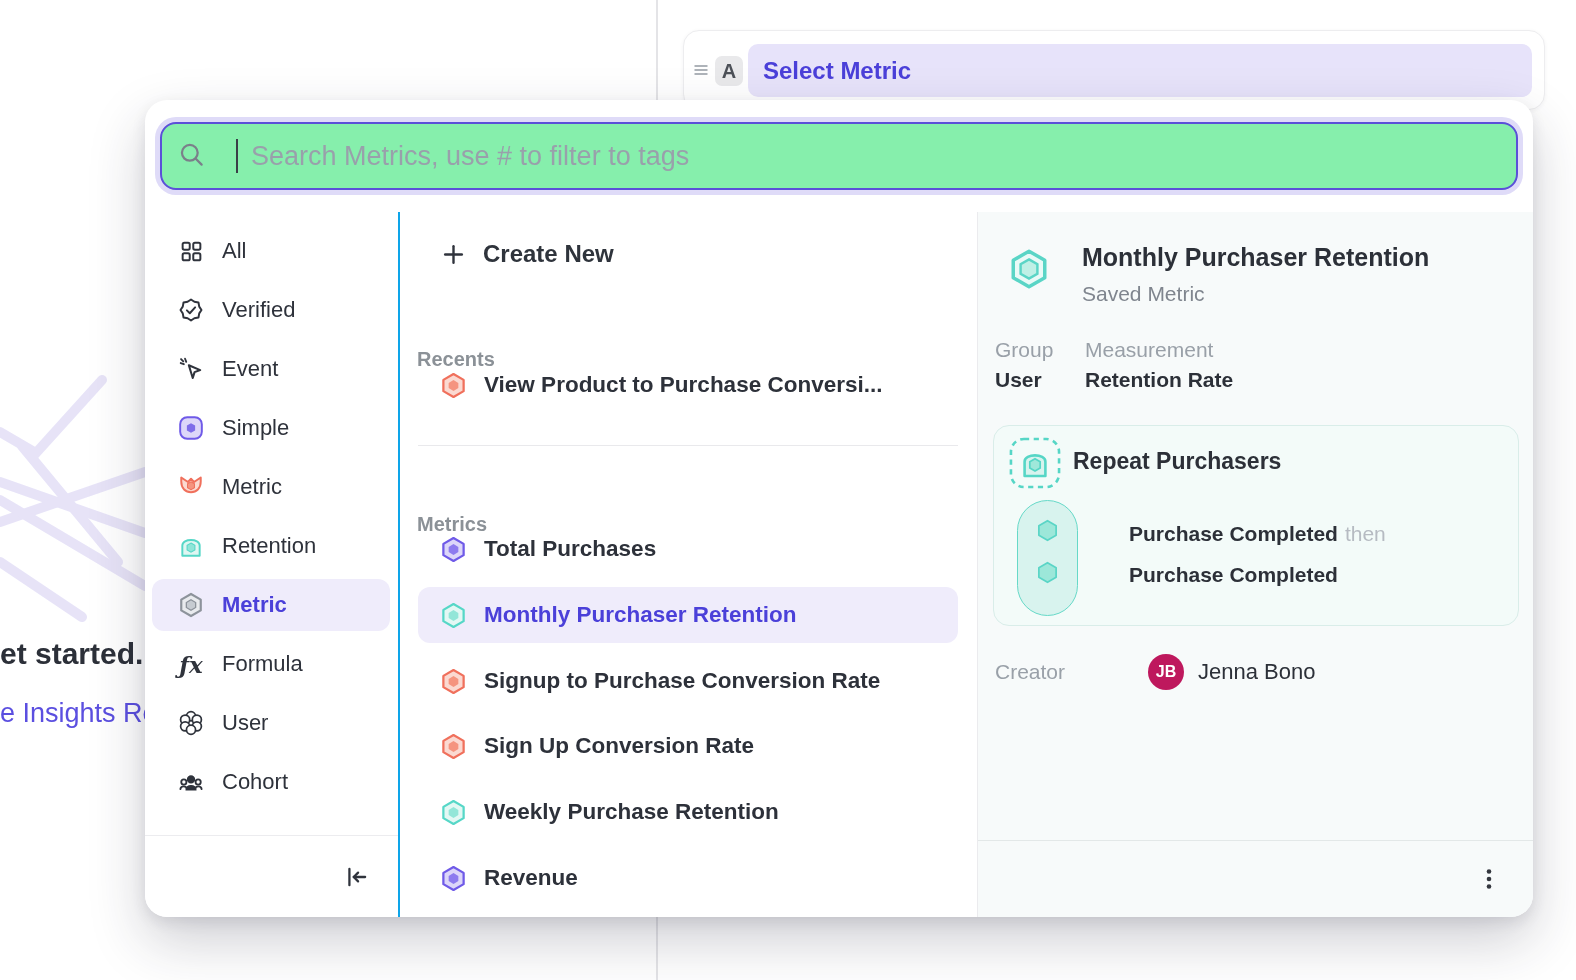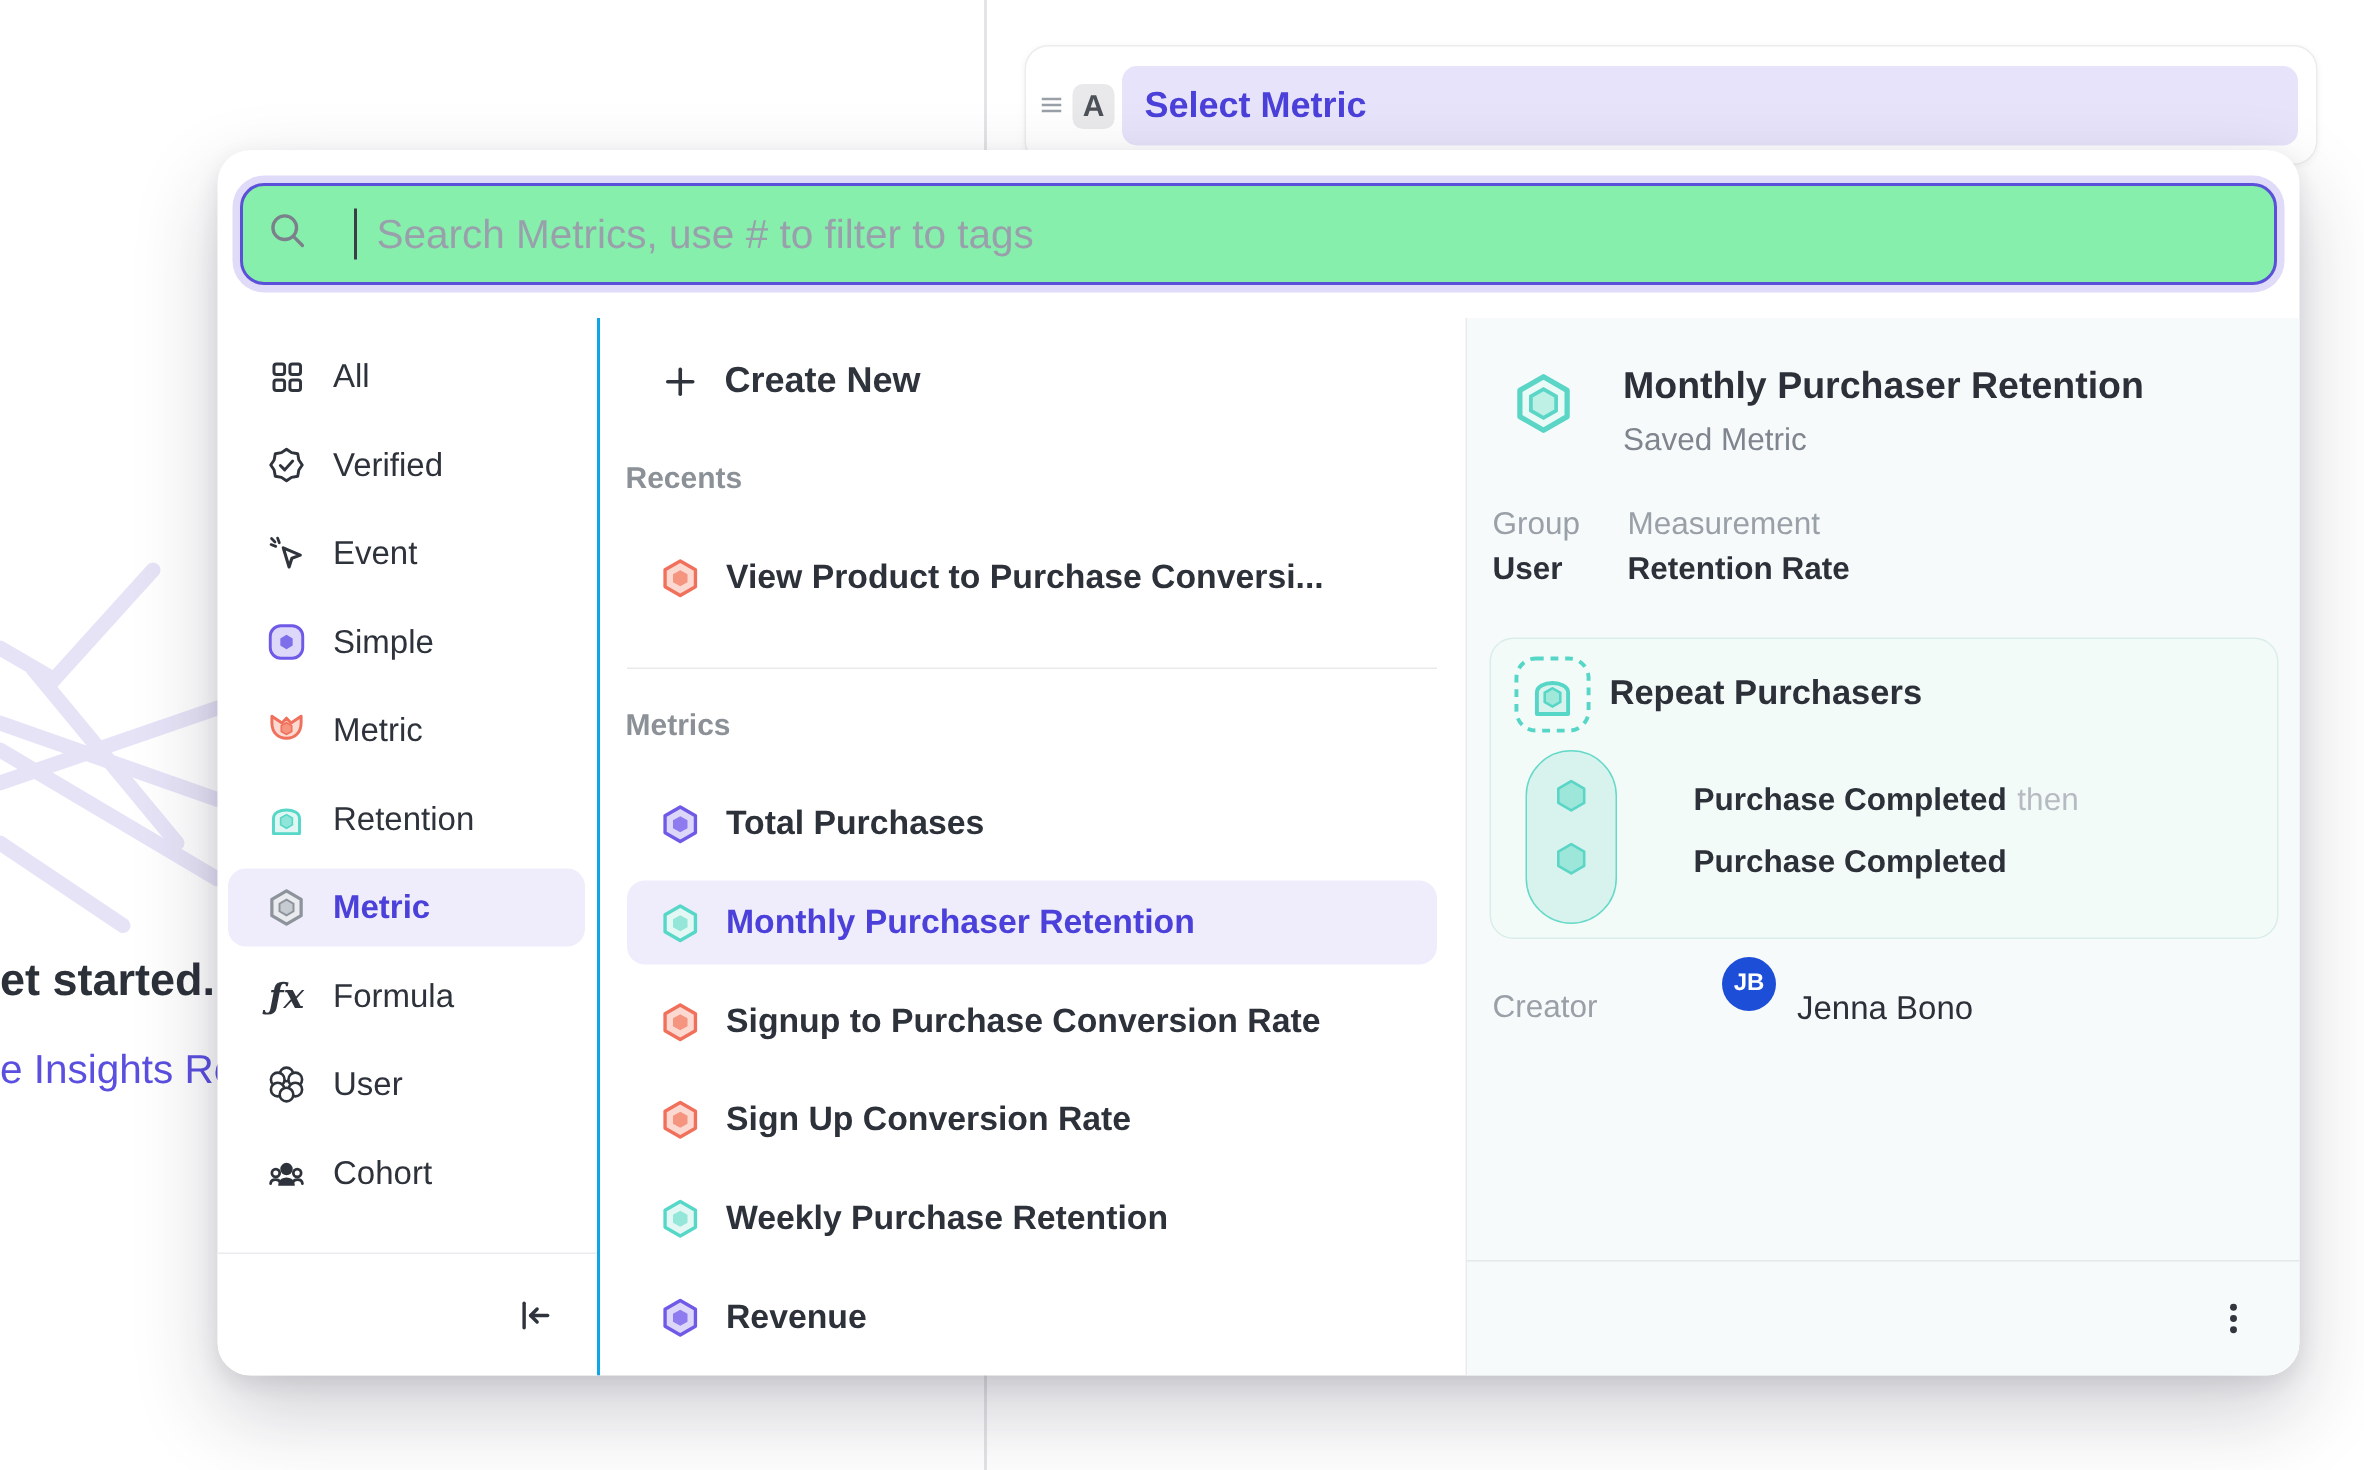--- a/index.html
+++ b/index.html
@@ -65,21 +65,21 @@
 
   
   .col-list { width:578px; border-right:1px solid #ebebee; position:relative; }
   .row, .create-row {
     position:absolute; left:18px; width:540px; height:56px; border-radius:12px;
     display:flex; align-items:center; padding-left:22px; gap:17px; cursor:pointer;
     font-size:22.5px; font-weight:600; color:#2d313a; white-space:nowrap;
   }
   .create-row { font-size:24px; color:#2f343c; }
   .row.selected { background:#efecfb; color:#4b40d9; }
-  .sec-label { position:absolute; left:17px; font-size:20px; font-weight:600; color:#8b9197; }
+  .sec-label { position:absolute; left:17px; font-size:20px; font-weight:600; color:#8b9197;margin-top:40px; }
   .list-divider { position:absolute; left:18px; width:540px; height:1px; background:#e9e9ec; }
   .hex-ic { width:27px; height:27px; flex:0 0 27px; }
 
   
   .col-detail { width:555px; background:#f7fafa; position:relative; }
   .detail-hex { position:absolute; left:30px; top:36px; }
   .detail-title { position:absolute; left:104px; top:31px; font-size:25px; font-weight:700; color:#2c3038; white-space:nowrap; }
   .detail-sub { position:absolute; left:104px; top:70px; font-size:21px; color:#7f858e; }
   .meta-label { position:absolute; top:126px; font-size:21px; font-weight:500; color:#99a0a8; }
   .meta-value { position:absolute; top:156px; font-size:21px; font-weight:700; color:#2c3038; }
@@ -96,22 +96,22 @@
     background:#d8f3ee; border:1.5px solid #66d9c8;
   }
   .pill-hex { position:absolute; left:18px; }
   .pill-hex.h1 { top:18px; } .pill-hex.h2 { top:60px; }
   .def-step { position:absolute; left:102px; font-size:21px; font-weight:600; color:#2c3038; white-space:nowrap;margin-left:33px; }
   .def-step .connector { font-weight:400; color:#b6bbc2; margin-left:7px; }
   .s1 { top:96px; } .s2 { top:137px; }
 
   .creator-label { position:absolute; left:17px; top:448px; font-size:21px; font-weight:500; color:#99a0a8; }
   .avatar {
-    position:absolute; left:170px; top:426px; width:36px; height:36px; border-radius:50%;
-    background:#1d4ed8; color:#fff; font-size:16px; font-weight:700;
+    position:absolute; left:170px; top:442px; width:36px; height:36px; border-radius:50%;
+    background:#be185d; color:#fff; font-size:16px; font-weight:700;
     display:flex; align-items:center; justify-content:center;
   }
   .creator-name { position:absolute; left:220px; top:447px; font-size:22px; font-weight:500; color:#2c3038; }
   .detail-footer {
     position:absolute; left:0; right:0; bottom:0; height:77px;
     border-top:1px solid #e3e8e8; display:flex; align-items:center; justify-content:flex-end; padding-right:32px;
   }
 </style>
 </head>
 <body>

